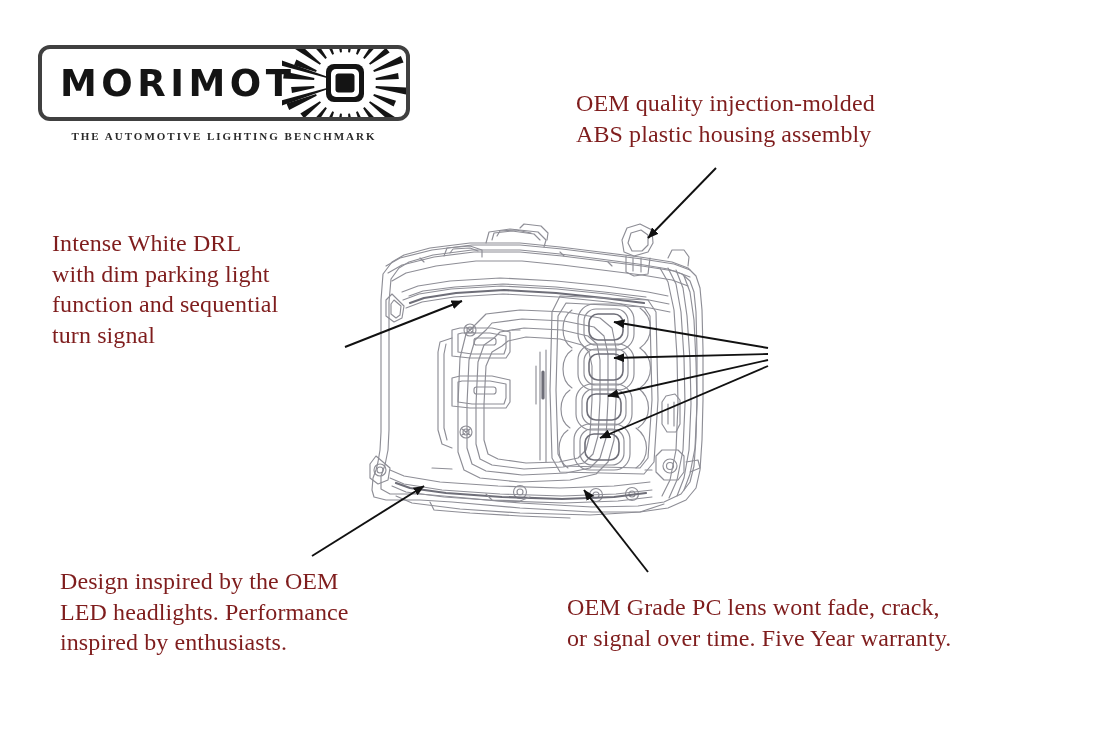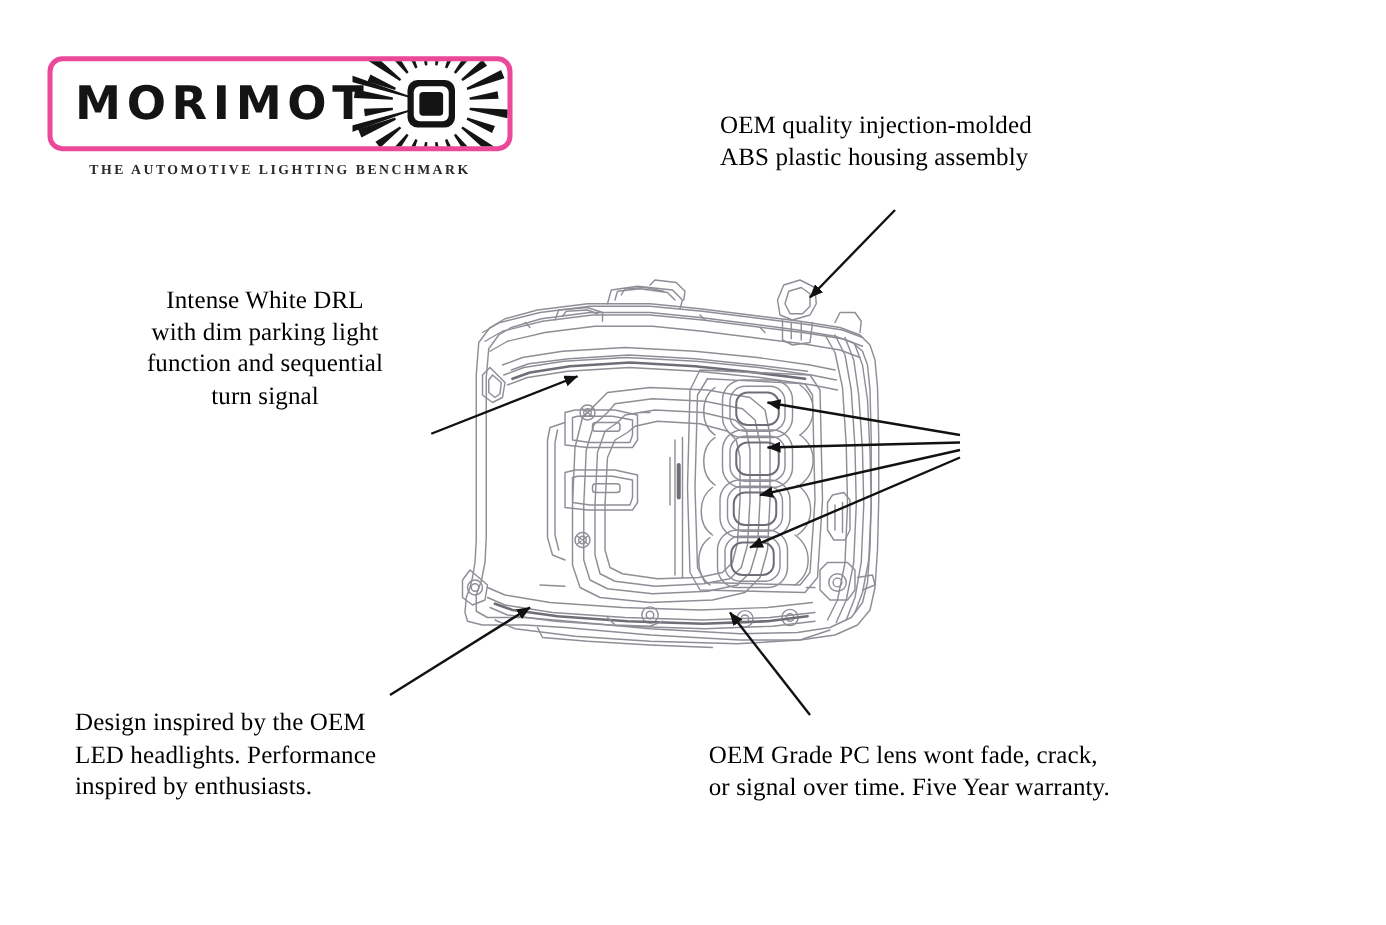--- a/index.html
+++ b/index.html
@@ -25,21 +25,21 @@
   #logo-block {
     position: absolute;
     left: 38px;
     top: 45px;
     width: 372px;
   }
   #logo-plate {
     position: relative;
     width: 372px;
     height: 76px;
-    border: 4px solid #ec4899;
+    border: 4px solid #404040;
     border-radius: 12px;
     background: #ffffff;
     overflow: hidden;
   }
   #logo-wordmark {
     position: absolute;
     left: 18px;
     top: 50%;
     transform: translateY(-50%);
     font-family: "DejaVu Sans", "Liberation Sans", sans-serif;
@@ -66,28 +66,28 @@
     font-size: 11px;
     letter-spacing: 2.0px;
     color: #2a2a2a;
     white-space: nowrap;
   }
 
   
   .callout {
     position: absolute;
     font-family: "Liberation Serif", "DejaVu Serif", serif;
-    font-size: 20px;
+    font-size: 24px;
     line-height: 1.28;
-    color: #000000;
+    color: #7f1d1d;
     white-space: pre-line;
     letter-spacing: 0.1px;
   }
   #callout-housing   { left: 576px; top: 88px;  width: 420px; }
-  #callout-drl       { left: 52px;  top: 228px; width: 320px; text-align: center; }
+  #callout-drl       { left: 52px;  top: 228px; width: 320px; }
   #callout-projector { left: 776px; top: 333px; width: 320px; }
   #callout-design    { left: 60px;  top: 566px; width: 380px; }
   #callout-lens      { left: 567px; top: 592px; width: 500px; }
 
   
   #artwork {
     position: absolute;
     left: 0; top: 0;
     width: 1109px;
     height: 740px;

